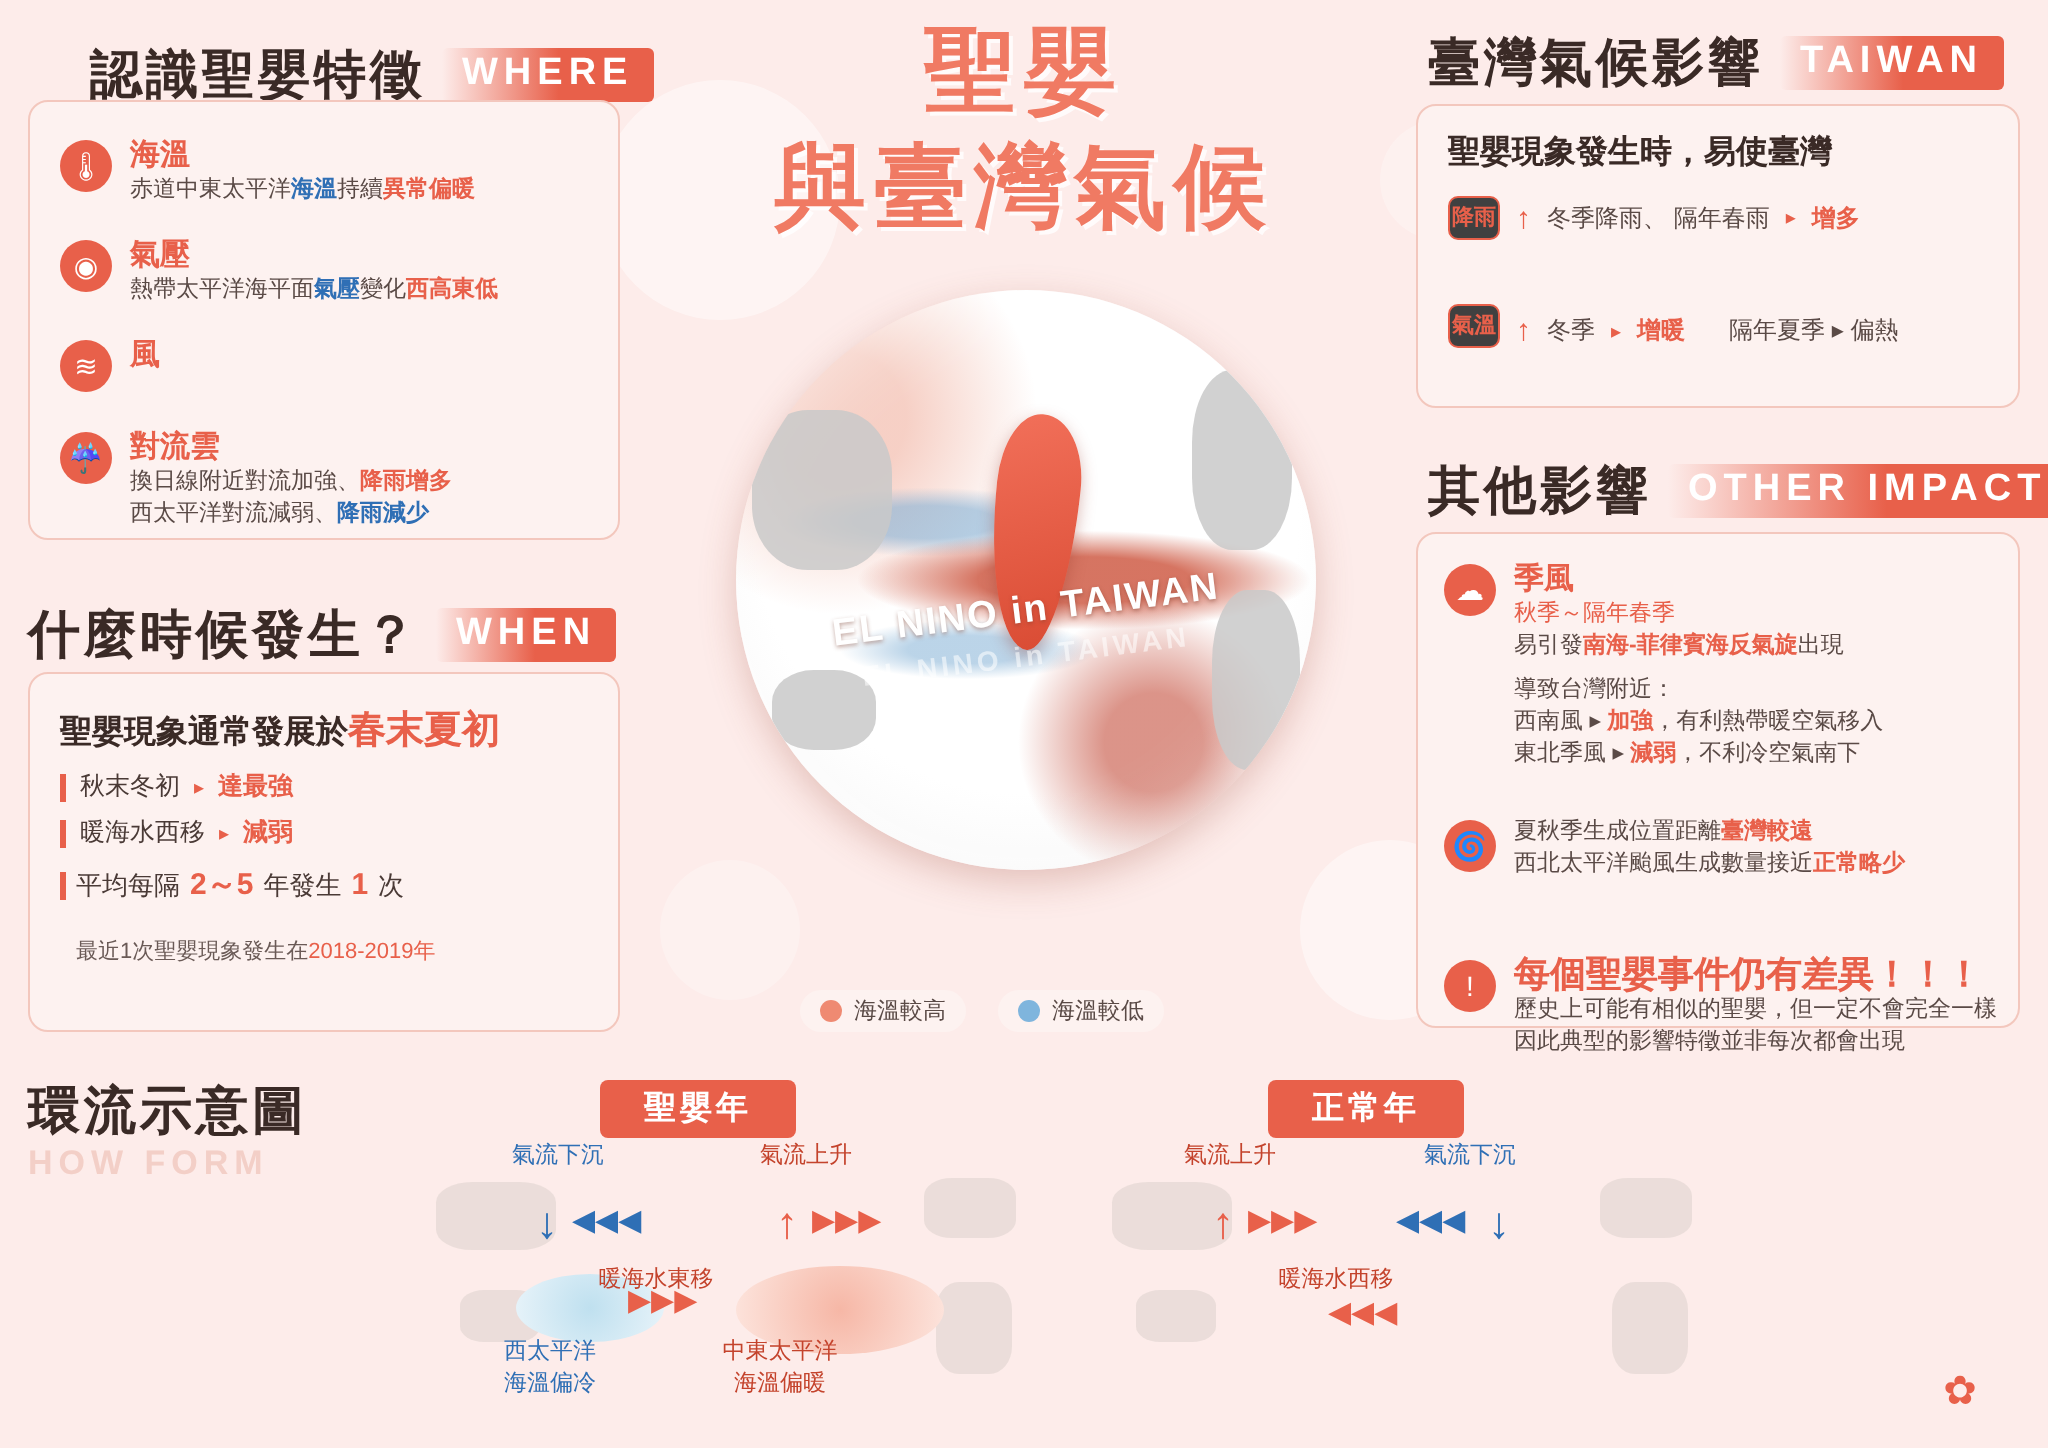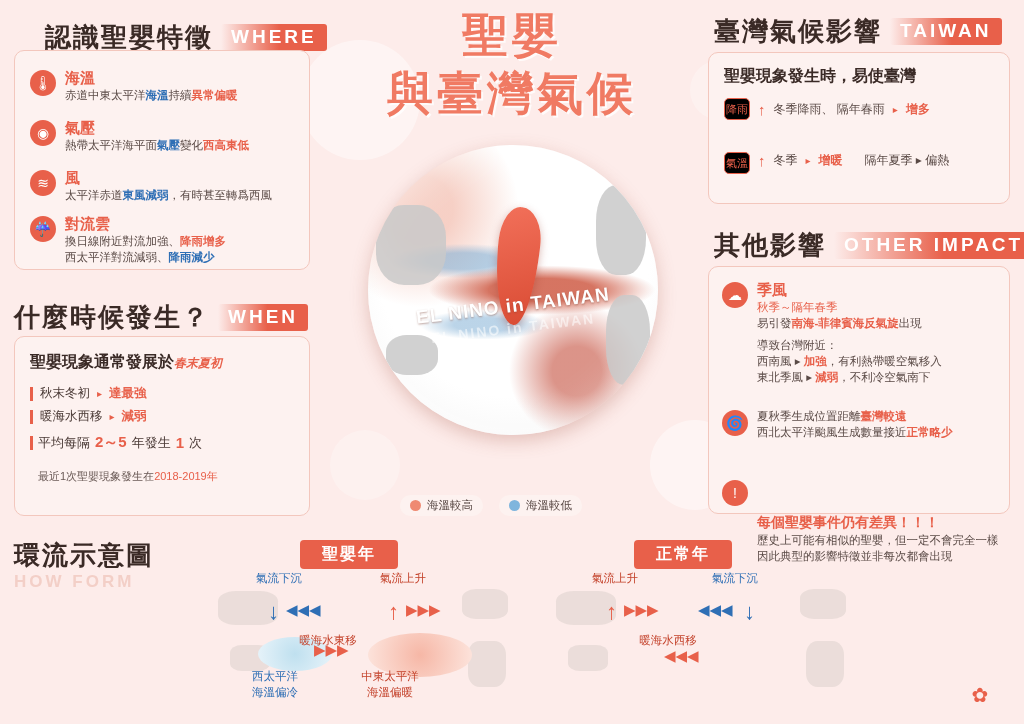--- a/index.html
+++ b/index.html
@@ -92,22 +92,22 @@
     transform:rotate(6deg);
     box-shadow:0 3px 8px rgba(150,50,35,.35);
   }
   .legend { position:absolute; left:400px; top:495px; display:flex; gap:16px; align-items:center; }
   .lg { display:flex; align-items:center; gap:6px; background:#fdf2f0; border-radius:12px; padding:3px 10px; font-size:11.5px; color:#5a4a46; }
   .dot { width:11px; height:11px; border-radius:50%; display:inline-block; }
 
   
   .rrow { display:flex; align-items:center; gap:8px; font-size:12px; color:#5a4a46; }
   .tag {
-    width:26px; background:#000000; border:1.5px solid #e8604a; color:#e8604a;
-    border-radius:5px; font-size:11px; font-weight:normal; text-align:center;
+    width:26px; background:#404040; border:1.5px solid #e8604a; color:#e8604a;
+    border-radius:5px; font-size:11px; font-weight:bold; text-align:center;
     padding:3px 0; line-height:14px; flex:none;
   }
   .arrowup { color:#e8604a; font-size:15px; font-weight:bold; }
   .tri { color:#e8604a; font-size:10px; }
 
   .chip { color:#e8604a; font-weight:bold; }
 
   
   .badge {
     position:absolute; background:#e8604a; color:#fff; font-size:16px; font-weight:bold;
@@ -160,42 +160,41 @@
   <div class="itxt">
     <div class="t">氣壓</div>
     <div class="d"><span>熱帶太平洋海平面</span><span class="hlb">氣壓</span><span>變化</span><span class="hl">西高東低</span></div>
   </div>
 </div>
 
 <div class="item" style="left:30px;top:168px;width:272px;">
   <div class="ic">≋</div>
   <div class="itxt">
     <div class="t">風</div>
-    <div class="d"><span>太平洋赤道</span><span class="hlb">東風減弱</span><span>，有時甚至轉爲西風</span></div>
   </div>
 </div>
 
 <div class="item" style="left:30px;top:214px;width:272px;">
   <div class="ic">☔</div>
   <div class="itxt">
     <div class="t">對流雲</div>
     <div class="d"><span>換日線附近對流加強、</span><span class="hl">降雨增多</span></div>
     <div class="d"><span>西太平洋對流減弱、</span><span class="hlb">降雨減少</span></div>
   </div>
 </div>
 
 <div class="sec-head" style="left:14px;top:300px;">
   <div class="sec-title">什麼時候發生？</div>
   <div class="sec-en ghost">WHEN</div>
 </div>
 
 <div class="card" style="left:14px;top:336px;width:296px;height:180px;"></div>
 
 <div style="position:absolute;left:30px;top:352px;width:270px;font-size:16px;font-weight:bold;color:#3a2a26;">
-  <span>聖嬰現象通常發展於</span><span class="hl" style="font-size:12px;font-style:italic;">春末夏初</span>
+  <span>聖嬰現象通常發展於</span><span class="hl" style="font-size:19px;">春末夏初</span>
 </div>
 
 <div style="position:absolute;left:30px;top:385px;width:270px;">
   <div style="display:flex;align-items:center;gap:7px;font-size:12.5px;margin-bottom:6px;">
     <span style="display:inline-block;width:3px;height:14px;background:#e8604a;"></span>
     <span>秋末冬初</span>
     <span class="tri">▸</span>
     <span class="hl">達最強</span>
   </div>
   <div style="display:flex;align-items:center;gap:7px;font-size:12.5px;margin-bottom:6px;">
@@ -253,21 +252,21 @@
 <div style="position:absolute;left:724px;top:98px;width:280px;display:flex;align-items:center;gap:8px;">
   <div class="tag"><span>降雨</span></div>
   <div class="arrowup">↑</div>
   <div class="rrow">
     <span>冬季降雨、 隔年春雨</span>
     <span class="tri">▸</span>
     <span class="chip">增多</span>
   </div>
 </div>
 
-<div style="position:absolute;left:724px;top:152px;width:280px;display:flex;align-items:flex-start;gap:8px;">
+<div style="position:absolute;left:724px;top:152px;width:280px;display:flex;align-items:flex-end;gap:8px;">
   <div class="tag"><span>氣溫</span></div>
   <div class="arrowup">↑</div>
   <div class="rrow">
     <span>冬季</span>
     <span class="tri">▸</span>
     <span class="chip">增暖</span>
     <span style="margin-left:14px;">隔年夏季 ▸ 偏熱</span>
   </div>
 </div>
 
@@ -294,21 +293,21 @@
   <div class="ic">🌀</div>
   <div class="itxt">
     <div class="d"><span>夏秋季生成位置距離</span><span class="hl">臺灣較遠</span></div>
     <div class="d"><span>西北太平洋颱風生成數量接近</span><span class="hl">正常略少</span></div>
   </div>
 </div>
 
 <div class="item" style="left:722px;top:478px;width:290px;">
   <div class="ic">!</div>
   <div class="itxt">
-    <div class="t" style="font-size:14px;margin-top:35px;">每個聖嬰事件仍有差異！！！</div>
+    <div class="t" style="font-size:18px;">每個聖嬰事件仍有差異！！！</div>
     <div class="d">歷史上可能有相似的聖嬰，但一定不會完全一樣</div>
     <div class="d">因此典型的影響特徵並非每次都會出現</div>
   </div>
 </div>
 
 <div class="sec-head" style="left:14px;top:538px;justify-content:flex-end;">
   <div class="sec-title">環流示意圖</div>
 </div>
 <div style="position:absolute;left:14px;top:572px;font-size:17px;font-weight:bold;color:#f3cfc7;letter-spacing:3px;">HOW FORM</div>
 

